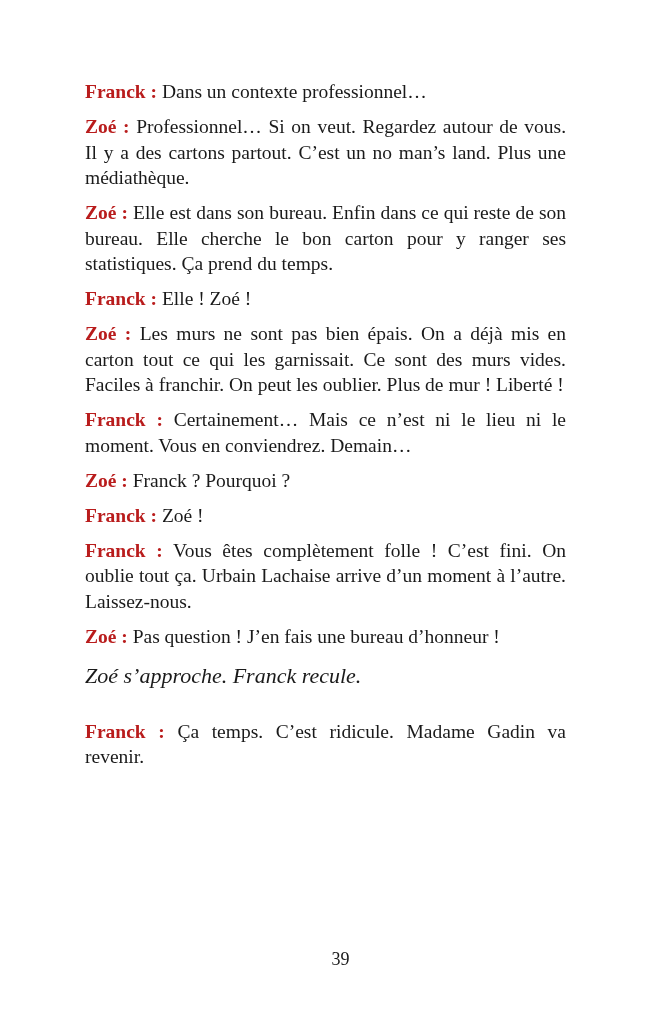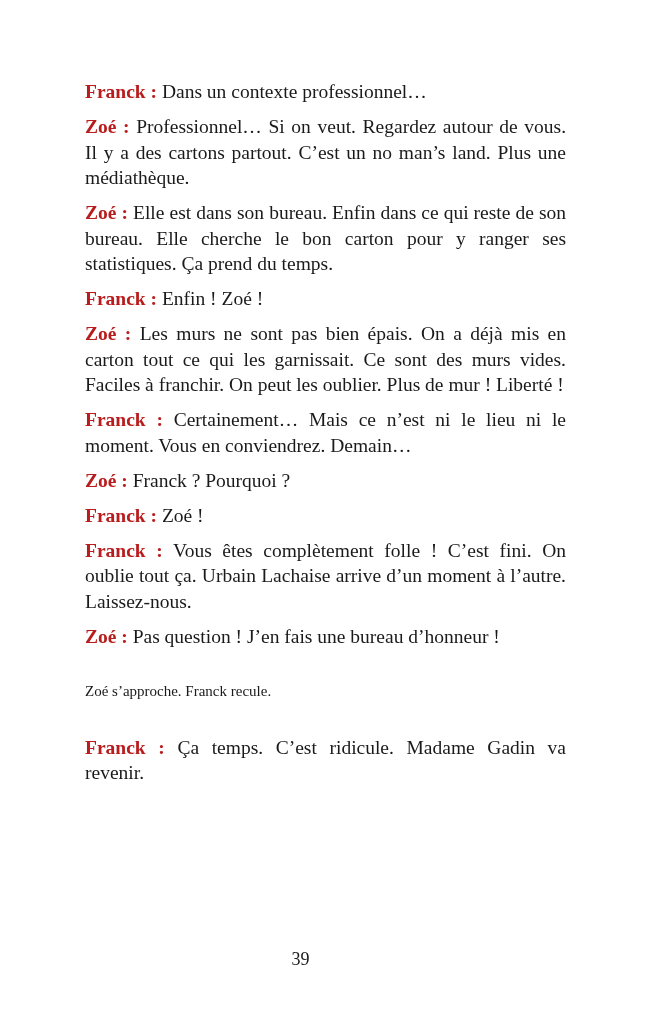--- a/index.html
+++ b/index.html
@@ -4,34 +4,34 @@
   <style>
     html, body { margin: 0; padding: 0; background: #ffffff; }
     body { width: 650px; height: 1036px; position: relative; overflow: hidden; }
     .page {
       position: absolute; left: 85px; top: 79px; width: 481px;
       font-family: "Liberation Serif", "DejaVu Serif", serif;
       font-size: 19.5px; line-height: 25.5px; color: #1a1a1a;
     }
     .line { margin: 0 0 9.5px 0; text-align: justify; }
     .speaker { font-weight: bold; color: #b91c1c; }
-    .stage { margin: 30px 0 30px 0; font-size: 15px; }
+    .stage { font-style: italic; margin: 14px 0 30px 0; font-size: 22px; }
     .pagenum {
       position: absolute; left: 0; width: 601px; top: 949px; text-align: center;
-      font-family: "Liberation Serif", "DejaVu Serif", serif; font-size: 18px; color: #1a1a1a;
+      font-family: "Liberation Serif", "DejaVu Serif", serif; font-size: 18px; color: #1a1a1a; padding-left: 40px;
     }
   </style>
 </head>
 <body>
 
 <div class="page">
   <p class="line"><span class="speaker">Franck :</span> <span>Dans un contexte professionnel…</span></p>
   <p class="line"><span class="speaker">Zoé :</span> <span>Professionnel… Si on veut. Regardez autour de vous. Il y a des cartons partout. C’est un no man’s land. Plus une médiathèque.</span></p>
   <p class="line"><span class="speaker">Zoé :</span> <span>Elle est dans son bureau. Enfin dans ce qui reste de son bureau. Elle cherche le bon carton pour y ranger ses statistiques. Ça prend du temps.</span></p>
-  <p class="line"><span class="speaker">Franck :</span> <span>Enfin ! Zoé !</span></p>
+  <p class="line"><span class="speaker">Franck :</span> <span>Elle ! Zoé !</span></p>
   <p class="line"><span class="speaker">Zoé :</span> <span>Les murs ne sont pas bien épais. On a déjà mis en carton tout ce qui les garnissait. Ce sont des murs vides. Faciles à franchir. On peut les oublier. Plus de mur ! Liberté !</span></p>
   <p class="line"><span class="speaker">Franck :</span> <span>Certainement… Mais ce n’est ni le lieu ni le moment. Vous en conviendrez. Demain…</span></p>
   <p class="line"><span class="speaker">Zoé :</span> <span>Franck ? Pourquoi ?</span></p>
   <p class="line"><span class="speaker">Franck :</span> <span>Zoé !</span></p>
   <p class="line"><span class="speaker">Franck :</span> <span>Vous êtes complètement folle ! C’est fini. On oublie tout ça. Urbain Lachaise arrive d’un moment à l’autre. Laissez-nous.</span></p>
   <p class="line"><span class="speaker">Zoé :</span> <span>Pas question ! J’en fais une bureau d’honneur !</span></p>
 
   <p class="stage">Zoé s’approche. Franck recule.</p>
 
   <p class="line"><span class="speaker">Franck :</span> <span>Ça temps. C’est ridicule. Madame Gadin va revenir.</span></p>

